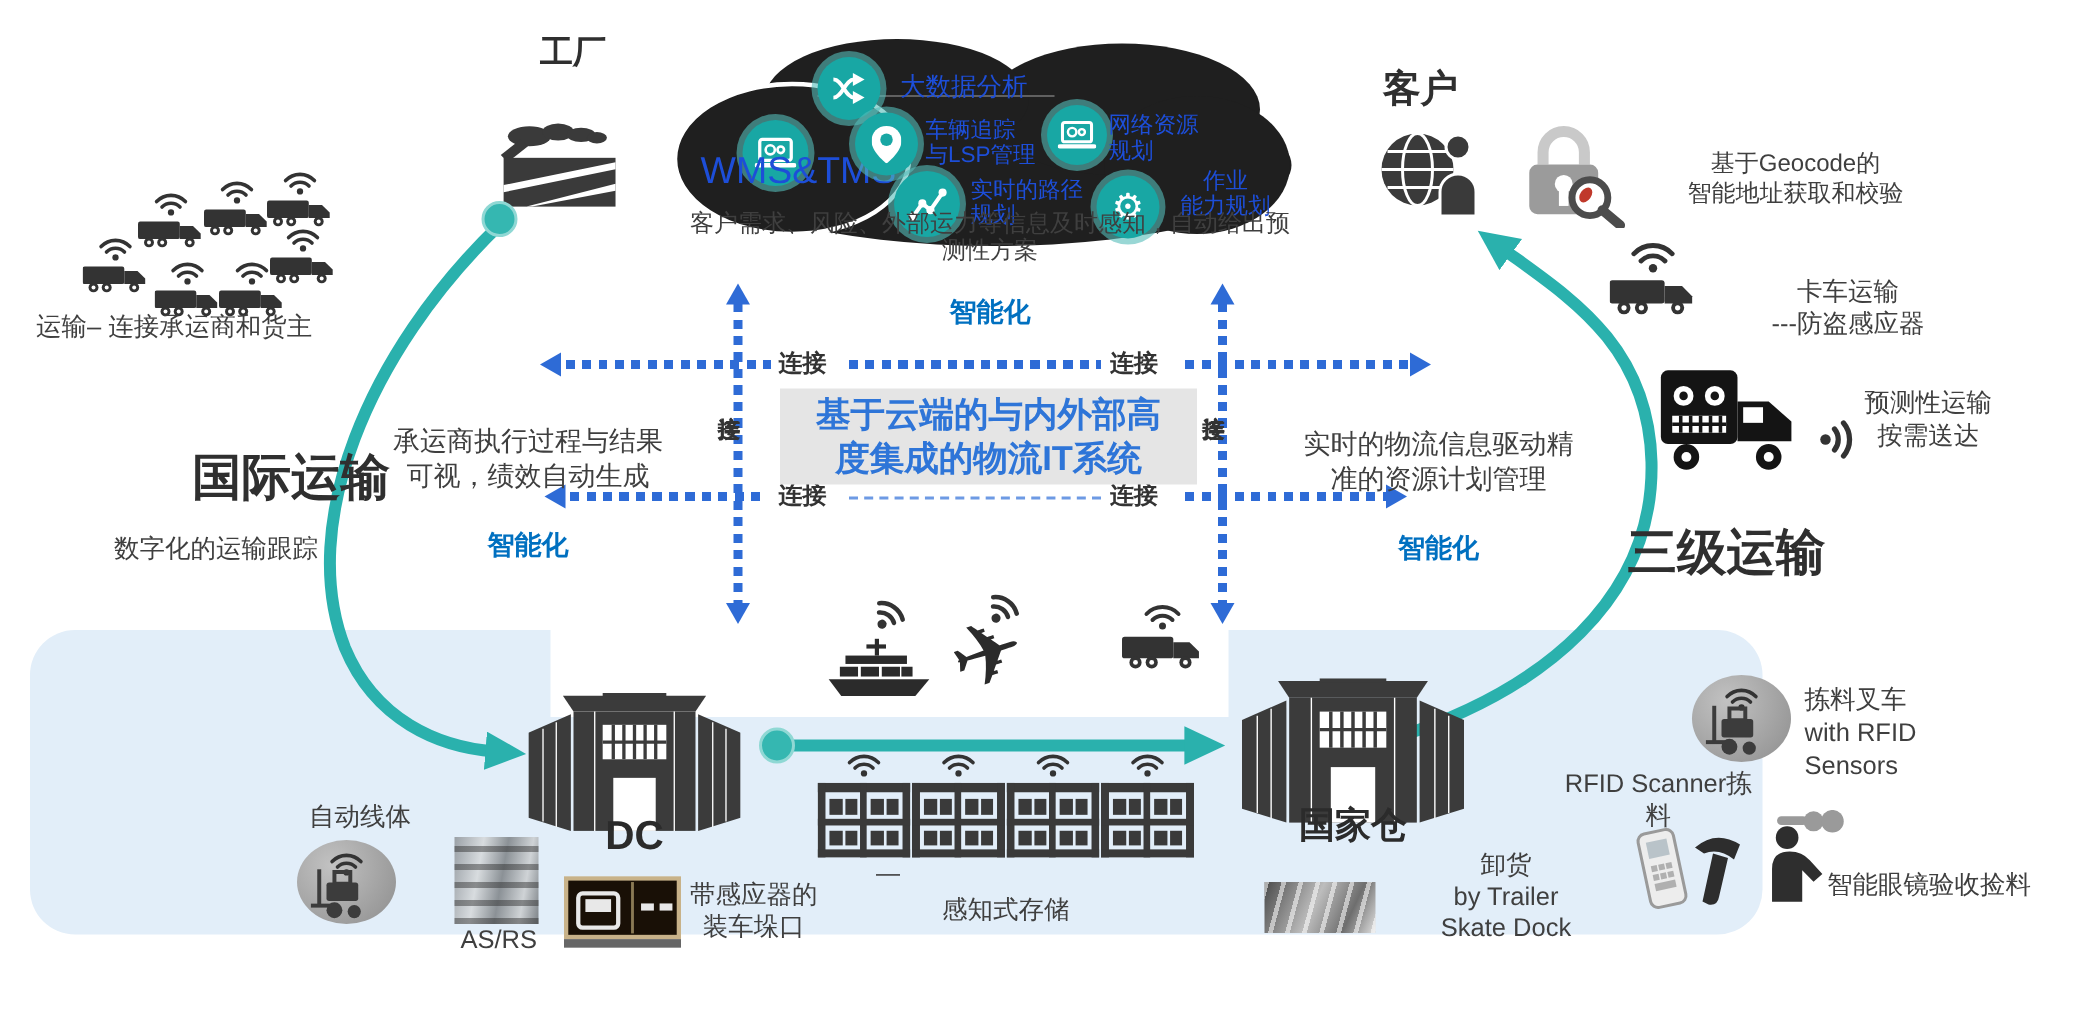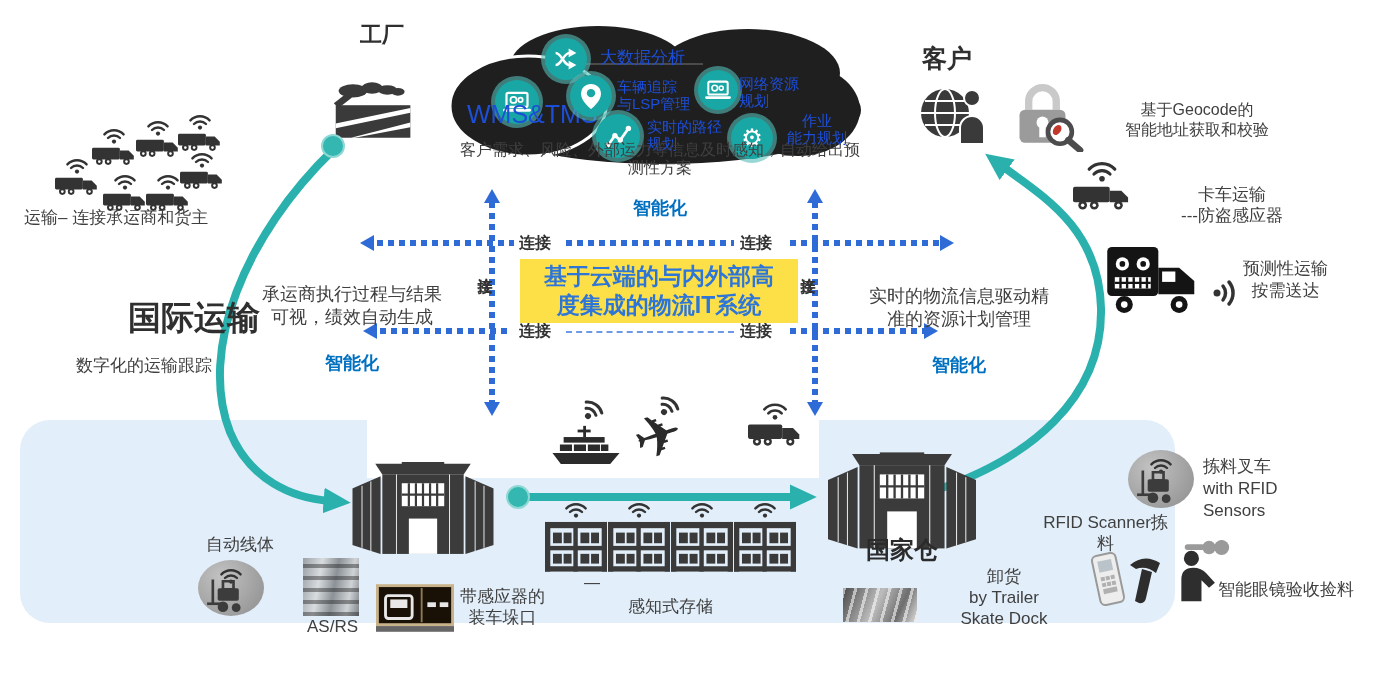--- a/index.html
+++ b/index.html
@@ -23,21 +23,21 @@
   .arr-u{position:absolute;width:0;height:0;border-left:8px solid transparent;border-right:8px solid transparent;border-bottom:14px solid #2e6bd6;}
   .arr-d{position:absolute;width:0;height:0;border-left:8px solid transparent;border-right:8px solid transparent;border-top:14px solid #2e6bd6;}
   .lconn{position:absolute;background:#fff;font-weight:bold;font-size:16px;color:#333;padding:0 3px;line-height:20px;}
   .lconnv{position:absolute;background:#fff;font-weight:bold;font-size:15px;color:#333;writing-mode:vertical-rl;padding:2px 0;line-height:17px;}
   
   .cloud{position:absolute;left:448px;top:18px;width:415px;height:150px;}
   .cl-txt{position:absolute;color:#1d4ed8;font-size:15px;line-height:17px;}
   .ticon{position:absolute;border-radius:50%;background:#18a7a4;box-shadow:0 0 0 4px rgba(85,189,185,.6);
          display:flex;align-items:center;justify-content:center;}
   .gear-glyph{font-family:"DejaVu Sans",sans-serif;color:#fff;}
-  .box{position:absolute;left:520px;top:259px;width:278px;height:64px;background:#fde047;
+  .box{position:absolute;left:520px;top:259px;width:278px;height:64px;background:#e5e5e5;
        display:flex;align-items:center;justify-content:center;text-align:center;
        font-weight:bold;font-size:23px;line-height:29px;color:#2e75d8;}
   .note{position:absolute;text-align:center;font-size:18px;line-height:23px;}
   .photo1{position:absolute;left:303px;top:558px;width:56px;height:58px;
           background:linear-gradient(100deg,#9aa0a6 0%,#d8dcdf 30%,#8b9196 55%,#cfd3d6 80%,#7c8287 100%);}
   .photo1:after{content:"";position:absolute;inset:0;background:repeating-linear-gradient(0deg,rgba(40,40,40,.45) 0 4px,transparent 4px 12px);}
   .photo2{position:absolute;left:843px;top:588px;width:74px;height:34px;
           background:linear-gradient(115deg,#4a4a4a,#bdbdbd 45%,#6e6e6e 75%,#e0e0e0);}
   .photo2:after{content:"";position:absolute;inset:0;background:repeating-linear-gradient(105deg,rgba(255,255,255,.55) 0 3px,transparent 3px 11px);}
   .gcirc{position:absolute;border-radius:50%;background:radial-gradient(circle at 35% 30%,#c2c2c2,#8d8d8d);color:#3c3c3c;}
@@ -420,20 +420,21 @@
         <use href="#wifi"></use>
       </svg>
     <svg class="tw-truck" style="width:54px;height:27px;">
         <use href="#truck"></use>
       </svg>
   </div>
 
   <svg class="abs ic" style="left:352px;top:462px;z-index:2;" width="142" height="99" viewBox="0 0 160 112">
       <use href="#warehouse"></use>
     </svg>
+  <div class="t b c" style="left:352px;top:542px;width:142px;font-size:27px;color:#2b2b2b;z-index:2;">DC</div>
   <svg class="abs ic" style="left:828px;top:452px;z-index:2;" width="148" height="104" viewBox="0 0 160 112">
       <use href="#warehouse"></use>
     </svg>
   <div class="t b c" style="left:828px;top:534px;width:148px;font-size:24px;color:#2b2b2b;z-index:2;">国家仓</div>
 
   <div>
     <svg class="abs ic" style="left:563px;top:500px;" width="26" height="18">
         <use href="#wifi"></use>
       </svg>
     <svg class="abs ic" style="left:626px;top:500px;" width="26" height="18">
@@ -532,14 +533,15 @@
 ---防盗感应器</div>
 
   <svg class="abs ic" style="left:1105px;top:245px;" width="118" height="70" viewBox="0 0 124 74">
       <use href="#robotruck"></use>
     </svg>
   <svg class="abs ic" style="left:1212px;top:278px;" width="30" height="30">
       <use href="#signal"></use>
     </svg>
   <div class="t ml c" style="left:1228px;top:258px;width:115px;font-size:17px;line-height:22px;">预测性运输
 按需送达</div>
+  <div class="t b" style="left:1085px;top:346px;font-size:33px;color:#2f2f2f;z-index:2;">三级运输</div>
 
 </div>
 
 </body></html>

